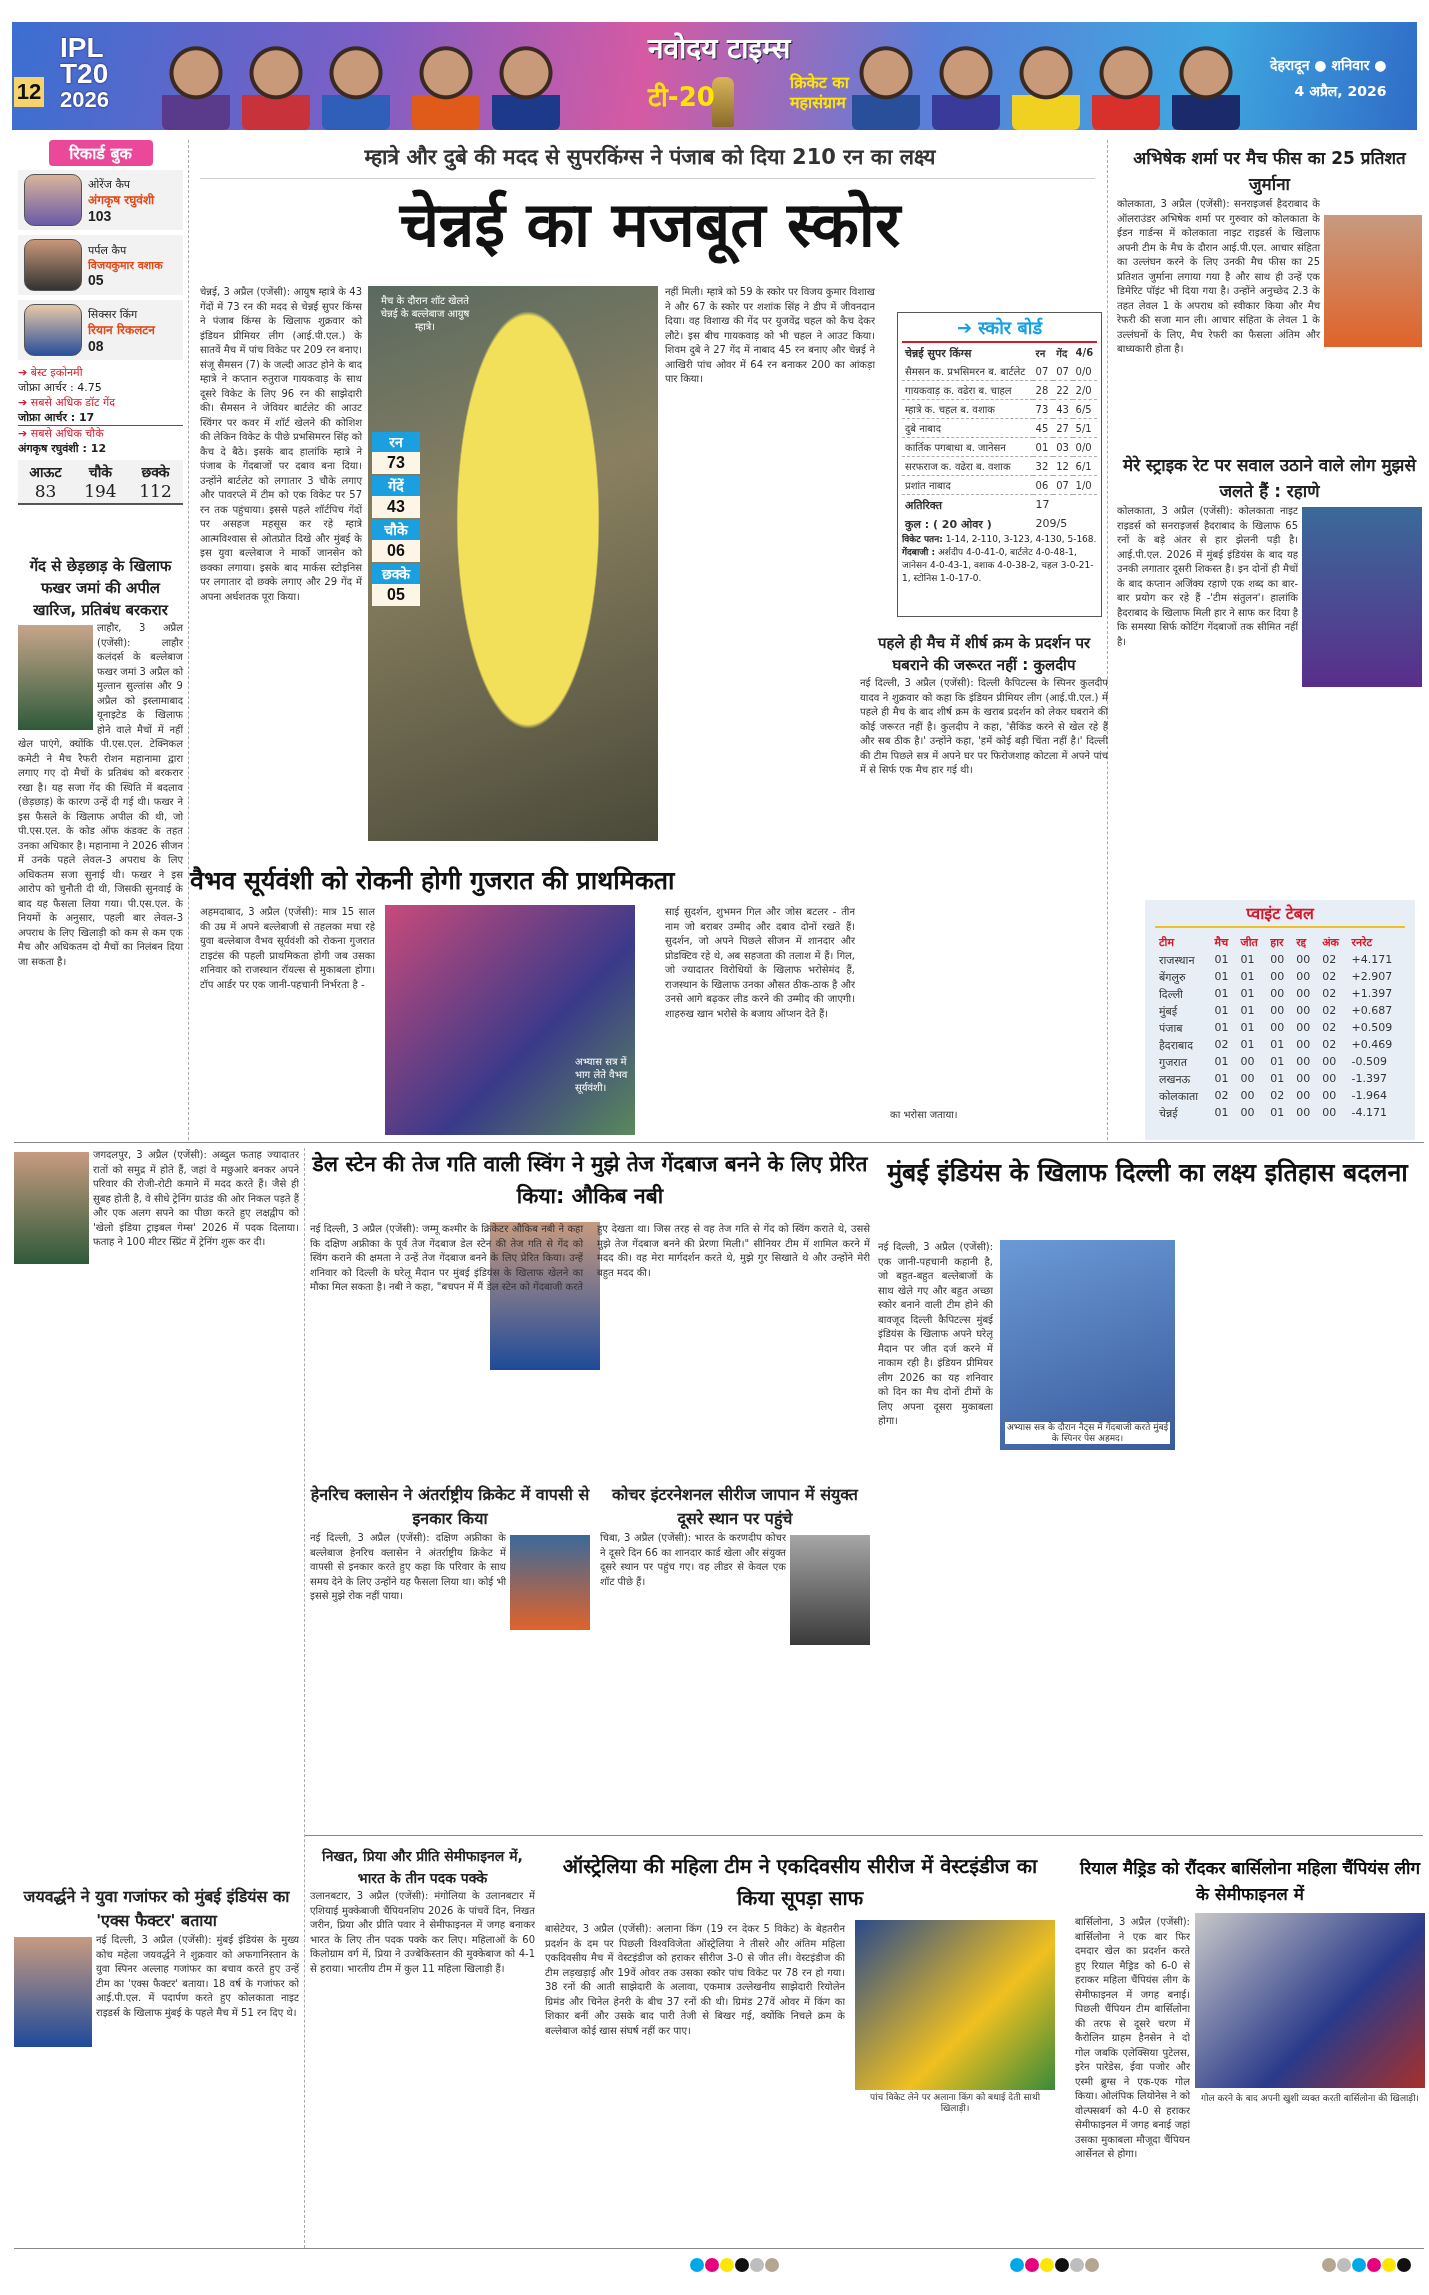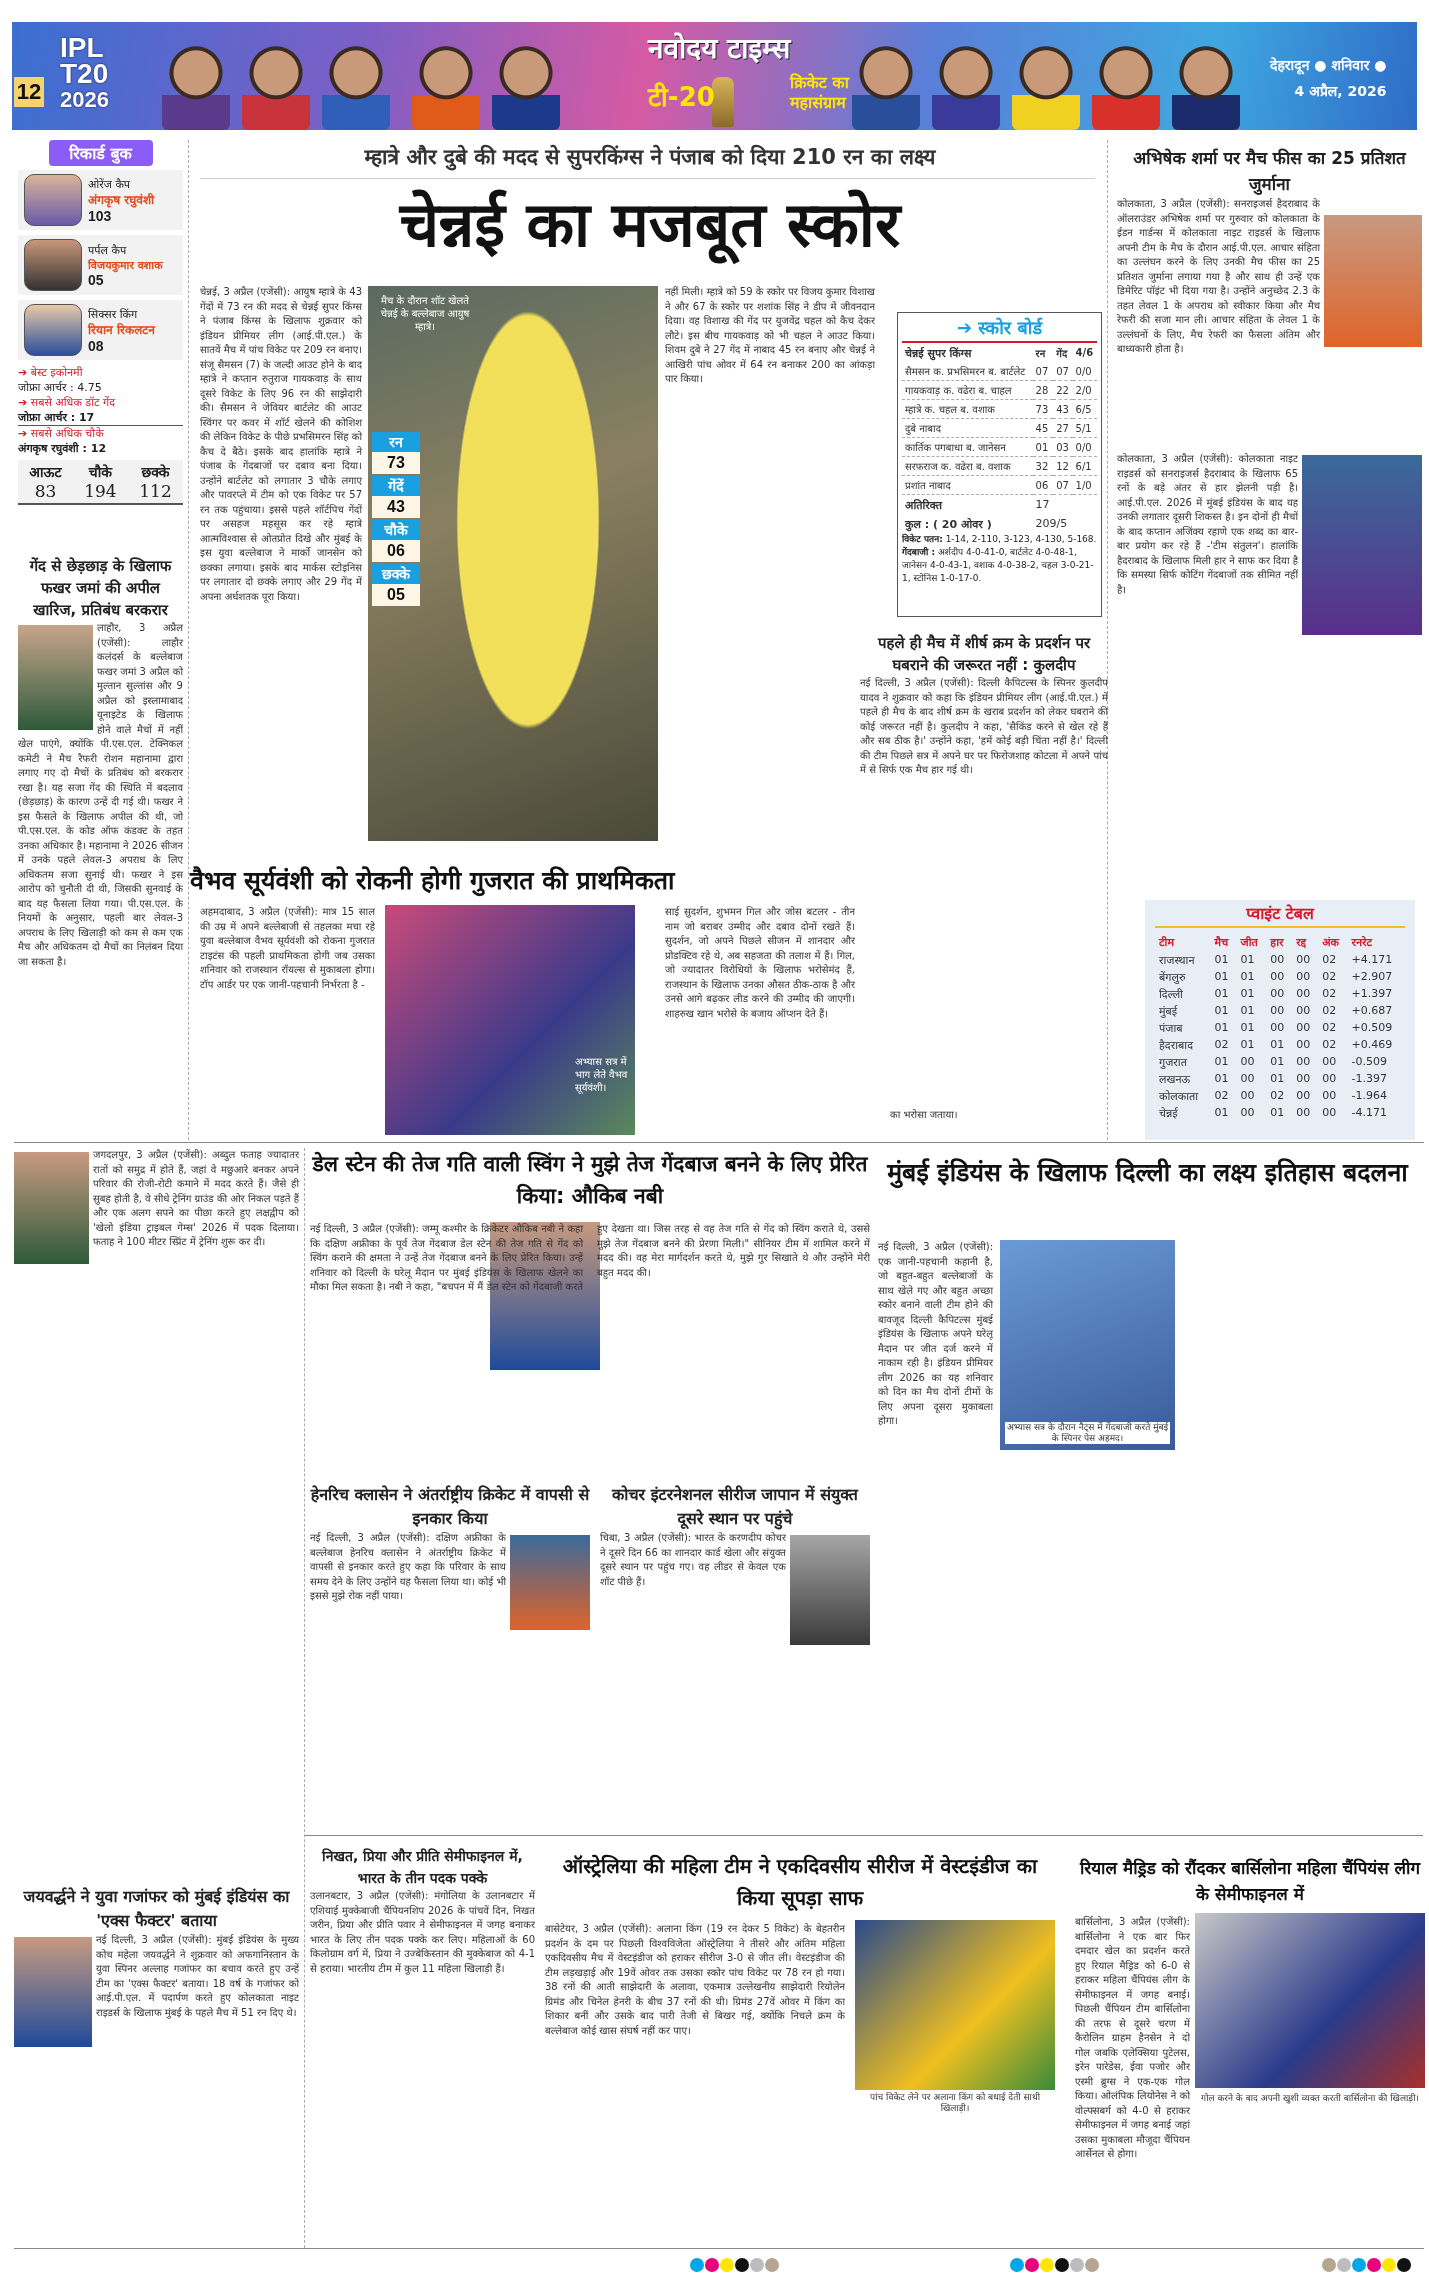--- a/index.html
+++ b/index.html
@@ -54,21 +54,21 @@
 <div class="abs mahasangram">
     <div>क्रिकेट का</div>
     <div>महासंग्राम</div>
   </div>
 <div class="abs dateline">
     <div>देहरादून ● शनिवार ●</div>
     <div>4 अप्रैल, 2026</div>
   </div>
 
 <div class="abs" style="left:18px;top:140px;width:165px">
-  <div style="margin:0 auto 4px;width:104px;background:#8b5cf6;color:#fff;font:bold 16px 'DejaVu Sans',sans-serif;text-align:center;border-radius:4px;padding:2px">रिकार्ड बुक</div>
+  <div style="margin:0 auto 4px;width:104px;background:#ec4899;color:#fff;font:bold 16px 'DejaVu Sans',sans-serif;text-align:center;border-radius:4px;padding:2px">रिकार्ड बुक</div>
   <div>
     <div style="display:flex;background:#f2f2f2;margin-bottom:5px;height:60px;align-items:center">
       <div style="width:58px;height:52px;border-radius:10px;background:linear-gradient(#d9b49a,#6b5aa8);border:1px solid #555;margin:0 6px"></div>
       <div>
           <div style="font-size:11px">ओरेंज कैप</div>
           <div style="font:bold 12px 'DejaVu Sans',sans-serif;color:#e24a1a">अंगकृष रघुवंशी</div>
           <div style="font:bold 14px 'Liberation Sans',sans-serif">103</div>
         </div>
     </div>
     <div style="display:flex;background:#f2f2f2;margin-bottom:5px;height:60px;align-items:center">
@@ -216,20 +216,21 @@
 
 <div class="vdash" style="left:1107px;top:140px;height:1000px"></div>
 
 <div class="abs" style="left:1117px;top:145px;width:305px">
   <div class="h-md" style="font-size:17px;line-height:26px">अभिषेक शर्मा पर मैच फीस का 25 प्रतिशत जुर्माना</div>
   <div class="photo" style="position:relative;float:right;width:98px;height:132px;margin:18px 0 2px 4px;background:linear-gradient(#c79a80,#e0632a)"></div>
   <div class="body">कोलकाता, 3 अप्रैल (एजेंसी): सनराइजर्स हैदराबाद के ऑलराउंडर अभिषेक शर्मा पर गुरुवार को कोलकाता के ईडन गार्डन्स में कोलकाता नाइट राइडर्स के खिलाफ अपनी टीम के मैच के दौरान आई.पी.एल. आचार संहिता का उल्लंघन करने के लिए उनकी मैच फीस का 25 प्रतिशत जुर्माना लगाया गया है और साथ ही उन्हें एक डिमेरिट पॉइंट भी दिया गया है। उन्होंने अनुच्छेद 2.3 के तहत लेवल 1 के अपराध को स्वीकार किया और मैच रेफरी की सजा मान ली। आचार संहिता के लेवल 1 के उल्लंघनों के लिए, मैच रेफरी का फैसला अंतिम और बाध्यकारी होता है।</div>
 </div>
 
 <div class="abs" style="left:1117px;top:452px;width:305px">
+  <div class="h-md" style="font-size:17px;line-height:26px">मेरे स्ट्राइक रेट पर सवाल उठाने वाले लोग मुझसे जलते हैं : रहाणे</div>
   <div class="photo" style="position:relative;float:right;width:120px;height:180px;margin:3px 0 2px 4px;background:linear-gradient(#3a6a9a,#5a2e8a)"></div>
   <div class="body" style="height:230px;overflow:hidden">कोलकाता, 3 अप्रैल (एजेंसी): कोलकाता नाइट राइडर्स को सनराइजर्स हैदराबाद के खिलाफ 65 रनों के बड़े अंतर से हार झेलनी पड़ी है। आई.पी.एल. 2026 में मुंबई इंडियंस के बाद यह उनकी लगातार दूसरी शिकस्त है। इन दोनों ही मैचों के बाद कप्तान अजिंक्य रहाणे एक शब्द का बार-बार प्रयोग कर रहे हैं -'टीम संतुलन'। हालांकि हैदराबाद के खिलाफ मिली हार ने साफ कर दिया है कि समस्या सिर्फ कोटिंग गेंदबाजों तक सीमित नहीं है।</div>
 </div>
 
 <div class="abs" style="left:860px;top:632px;width:248px">
   <div class="h-md" style="font-size:15px;line-height:22px">पहले ही मैच में शीर्ष क्रम के प्रदर्शन पर घबराने की जरूरत नहीं : कुलदीप</div>
   <div class="body" style="height:432px;overflow:hidden">नई दिल्ली, 3 अप्रैल (एजेंसी): दिल्ली कैपिटल्स के स्पिनर कुलदीप यादव ने शुक्रवार को कहा कि इंडियन प्रीमियर लीग (आई.पी.एल.) में पहले ही मैच के बाद शीर्ष क्रम के खराब प्रदर्शन को लेकर घबराने की कोई जरूरत नहीं है। कुलदीप ने कहा, 'सैकिंड करने से खेल रहे हैं और सब ठीक है।' उन्होंने कहा, 'हमें कोई बड़ी चिंता नहीं है।' दिल्ली की टीम पिछले सत्र में अपने घर पर फिरोजशाह कोटला में अपने पांच में से सिर्फ एक मैच हार गई थी।</div>
   <div class="body" style="padding-left:30px">का भरोसा जताया।</div>
 </div>
 

